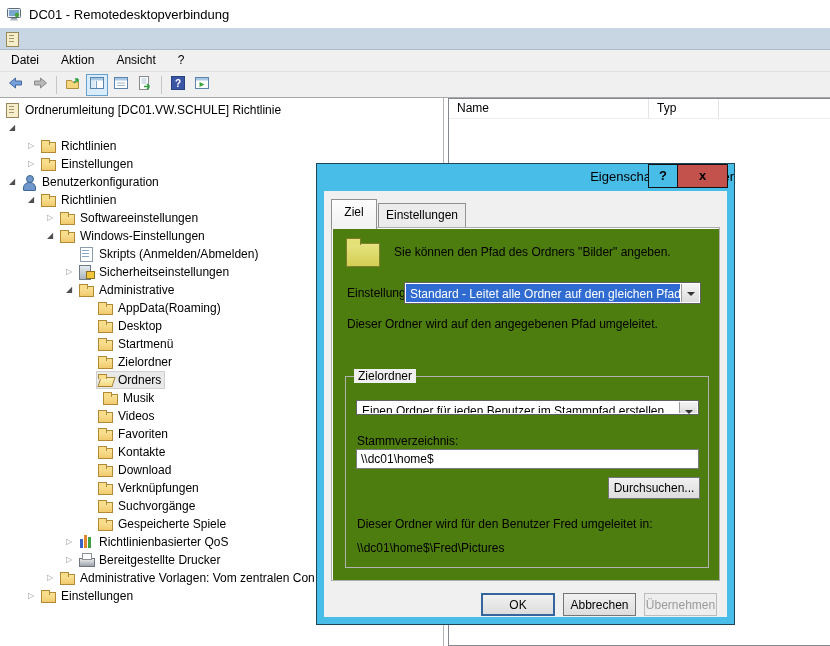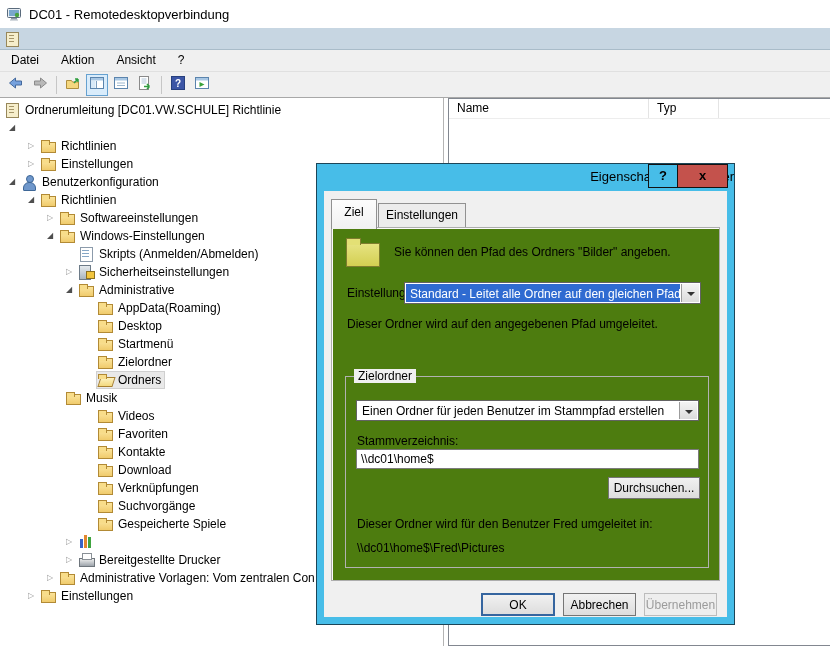--- a/index.html
+++ b/index.html
@@ -82,21 +82,21 @@
 
   .combo { position:absolute; height:22px; background:#fff; border:1px solid #636363; }
   .combo-main { left:72px; top:54px; width:297px; }
   .combo-sel { position:absolute; left:1px; top:1px; right:20px; bottom:1px; background:var(--selection-blue,#2f6bd1); color:#fff; padding:3px 0 0 4px; white-space:nowrap; overflow:hidden; }
   .combo-txt { position:absolute; left:1px; top:1px; right:20px; bottom:1px; padding:2px 0 0 4px; white-space:nowrap; overflow:hidden; }
   .combo-btn { position:absolute; right:1px; top:1px; bottom:1px; width:18px; background:linear-gradient(#f4f4f4,#dcdcdc); border-left:1px solid #9c9c9c; }
   .caret { position:absolute; left:5px; top:8px; width:0; height:0; border-left:4px solid transparent; border-right:4px solid transparent; border-top:4px solid #333; }
 
   .group { position:absolute; left:13px; top:148px; width:364px; height:192px; border:1px solid #b2b2b2; }
   .group-title { position:absolute; left:8px; top:-8px; background:#f0f0f0; padding:0 4px; }
-  .combo-group { left:10px; top:23px; width:343px; height:21px; }
+  .combo-group { left:10px; top:23px; width:343px; height:15px; }
   .root-label { position:absolute; left:11px; top:57px; }
   .textbox { position:absolute; left:10px; top:72px; width:343px; height:20px; background:#fff; border:1px solid #7b7b7b; font-family:"Liberation Sans",sans-serif; font-size:12px; padding:0 4px; }
   .preview-label { position:absolute; left:11px; top:140px; }
   .preview-value { position:absolute; left:11px; top:164px; }
 
   .btn { position:absolute; height:23px; background:linear-gradient(#f1f1f1,#dddddd); border:1px solid #757575; font-family:"Liberation Sans",sans-serif; font-size:12px; color:#000; text-align:center; }
   .btn-browse { left:262px; top:100px; width:92px; height:22px; }
   .btn-ok { left:157px; bottom:1px; width:74px; border:2px solid #35659f; }
   .btn-cancel { left:239px; bottom:1px; width:73px; }
   .btn-apply { left:320px; bottom:1px; width:73px; background:#eeeeee; border:1px solid #bcbcbc; color:#9b9b9b; }
@@ -285,21 +285,21 @@
             <span class="tlabel">Zielordner</span>
           </span>
         </div>
         <div class="tree-row" style="padding-left: 80px;">
           <span class="exp"></span>
           <span class="node sel">
             <span class="ticon ti-folder-open"></span>
             <span class="tlabel">Ordners</span>
           </span>
         </div>
-        <div class="tree-row" style="padding-left: 48px;">
+        <div class="tree-row" style="padding-left: 85px;">
           <span class="exp"></span>
           <span class="node">
             <span class="ticon ti-folder"></span>
             <span class="tlabel">Musik</span>
           </span>
         </div>
         <div class="tree-row" style="padding-left: 80px;">
           <span class="exp"></span>
           <span class="node">
             <span class="ticon ti-folder"></span>
@@ -345,20 +345,21 @@
           <span class="exp"></span>
           <span class="node">
             <span class="ticon ti-folder"></span>
             <span class="tlabel">Gespeicherte Spiele</span>
           </span>
         </div>
         <div class="tree-row" style="padding-left: 61px;">
           <span class="exp exp-c"></span>
           <span class="node">
             <span class="ticon ti-qos"></span>
+            <span class="tlabel">Richtlinienbasierter QoS</span>
           </span>
         </div>
         <div class="tree-row" style="padding-left: 61px;">
           <span class="exp exp-c"></span>
           <span class="node">
             <span class="ticon ti-printer"></span>
             <span class="tlabel">Bereitgestellte Drucker</span>
           </span>
         </div>
         <div class="tree-row" style="padding-left: 42px;">

